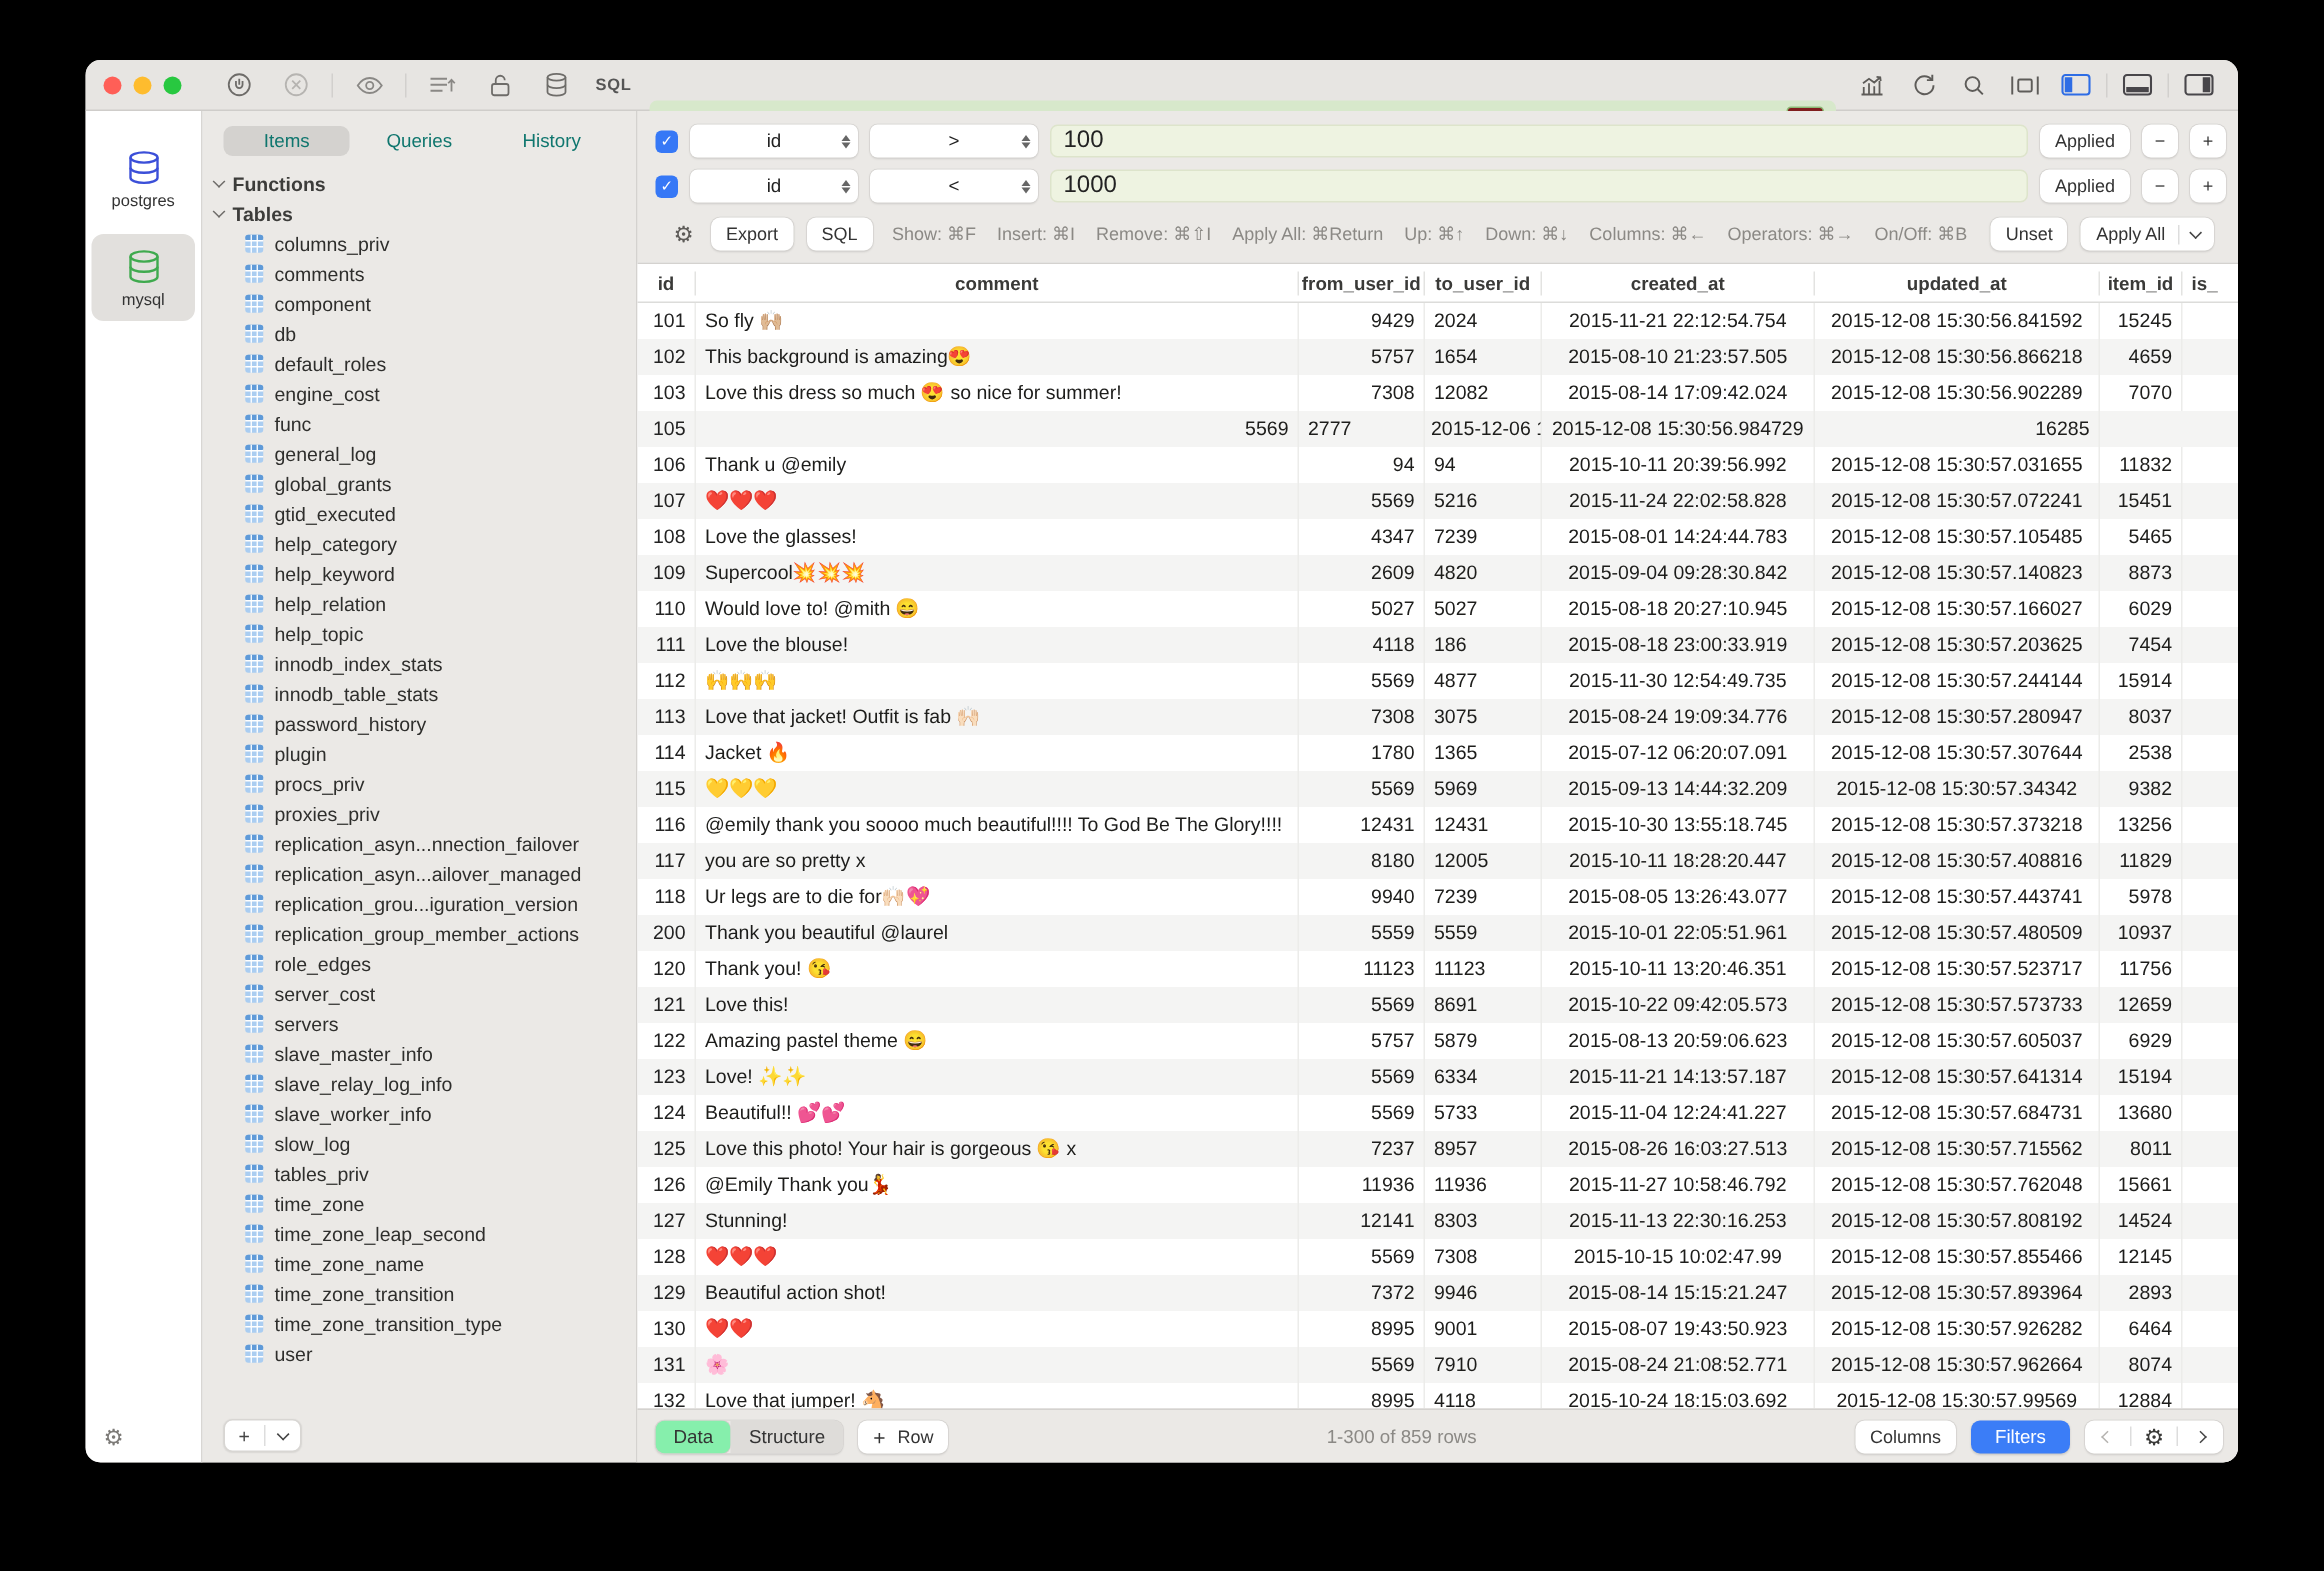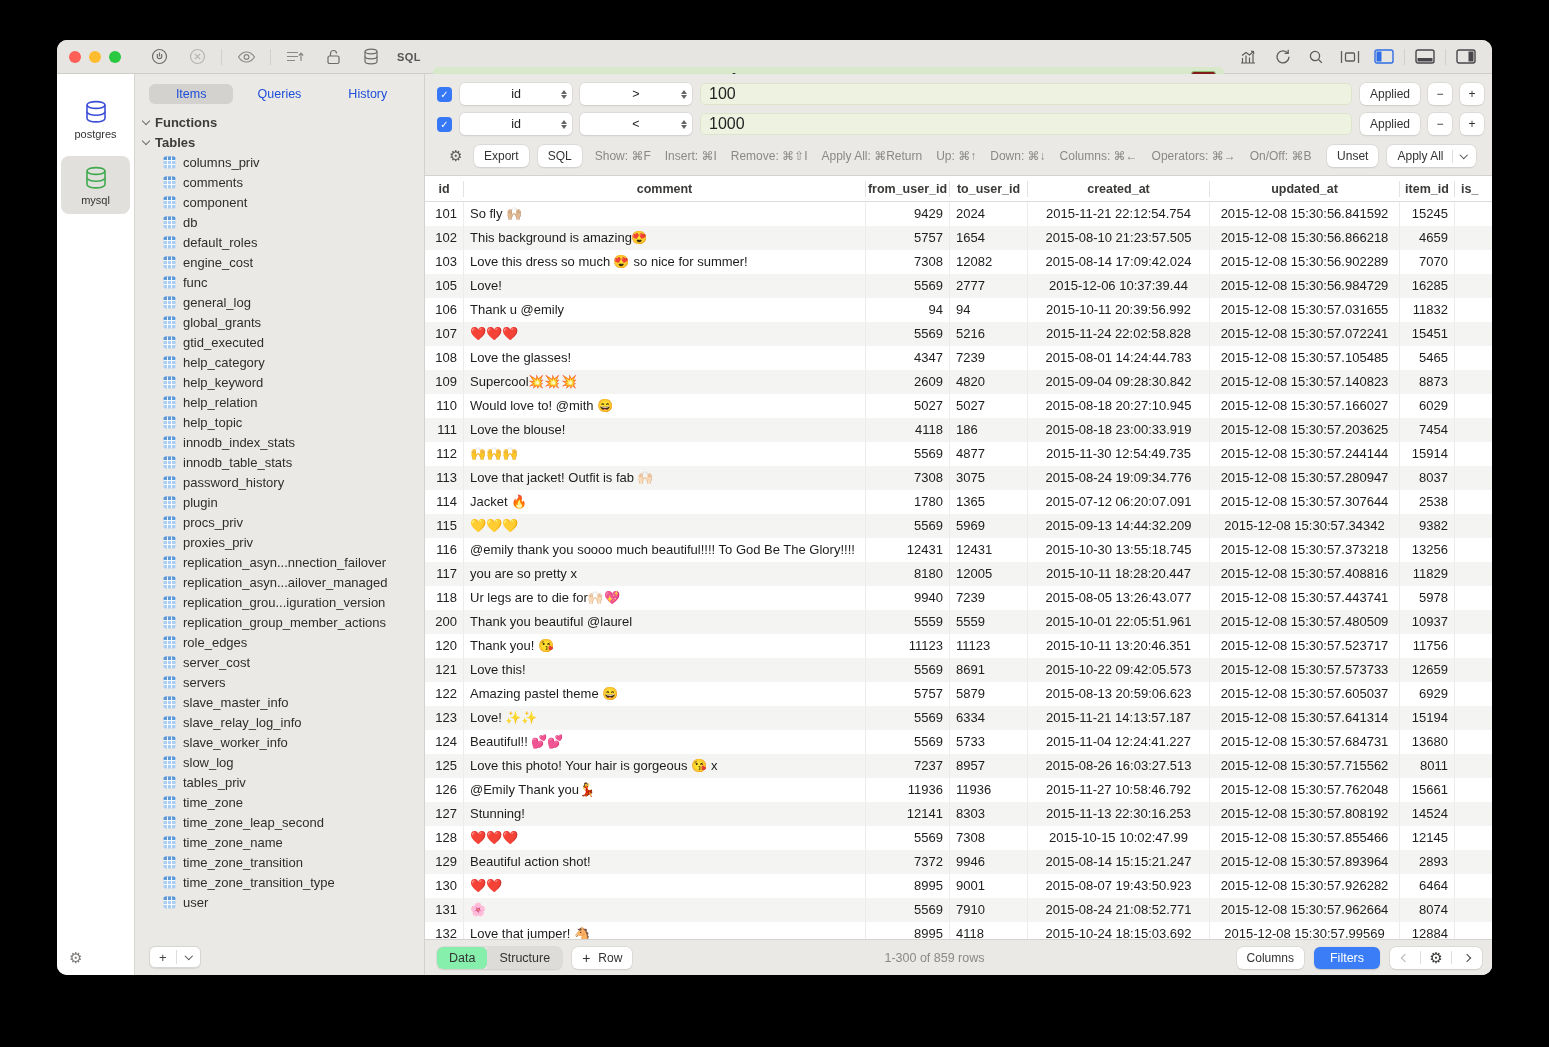--- a/index.html
+++ b/index.html
@@ -25,21 +25,21 @@
   
   .rail { width:78px; flex:0 0 78px; background:#fff; border-right:1px solid #d8d6d3; position:relative; padding-top:16px; }
   .conn { display:flex; flex-direction:column; align-items:center; gap:4px; padding:10px 0 8px; margin:0 4px 8px; border-radius:8px; }
   .conn.selected { background:#e2e0dd; }
   .conn-label { font-size:11px; color:#333; }
   .rail-gear { position:absolute; left:12px; bottom:8px; font-size:15px; color:#7d7b78; }
 
   
   .sidebar { width:290px; flex:0 0 290px; background:#ebe9e6; border-right:1px solid #d4d2cf; display:flex; flex-direction:column; min-height:0; }
   .side-tabs { display:flex; align-items:center; padding:10px 14px 6px; gap:4px; }
-  .side-tab { flex:1; text-align:center; font-size:12.5px; color:#1d4ed8; padding:3px 0; border-radius:6px; }
+  .side-tab { flex:1; text-align:center; font-size:12.5px; color:#0f766e; padding:3px 0; border-radius:6px; }
   .side-tab.active { background:#d4d2cf; }
   .search-row { display:flex; align-items:center; gap:8px; padding:4px 14px 8px; }
   .search-box { flex:1; background:#fff; border:1px solid #dddbd8; border-radius:7px; height:24px; display:flex; align-items:center; padding:0 7px; gap:5px; }
   .search-box input { border:none; outline:none; flex:1; font-size:12.5px; background:transparent; color:#333; font-family:inherit; }
   .search-box input::placeholder { color:#a5a3a0; }
   .tree { flex:1; overflow:hidden; padding:2px 0 0 8px; }
   .tree-group { display:flex; align-items:center; gap:6px; height:20px; font-size:13px; font-weight:bold; color:#3c3c3a; }
   .tree-item { display:flex; align-items:center; gap:7px; height:20px; padding-left:20px; }
   .tree-label { font-size:13px; color:#2e2e2c; white-space:nowrap; }
   .chev { width:6px; height:6px; border-right:1.4px solid #6e6c69; border-bottom:1.4px solid #6e6c69; transform:rotate(45deg); margin-top:-3px; }
@@ -712,21 +712,20 @@
               <div class="c from">7308</div>
               <div class="c to">12082</div>
               <div class="c created">2015-08-14 17:09:42.024</div>
               <div class="c updated">2015-12-08 15:30:56.902289</div>
               <div class="c item">7070</div>
               <div class="c is"></div>
             </div>
 
             <div class="grid-row">
               <div class="c id">105</div>
-              <div class="c comment">Love!</div>
               <div class="c from">5569</div>
               <div class="c to">2777</div>
               <div class="c created">2015-12-06 10:37:39.44</div>
               <div class="c updated">2015-12-08 15:30:56.984729</div>
               <div class="c item">16285</div>
               <div class="c is"></div>
             </div>
 
             <div class="grid-row">
               <div class="c id">106</div>

